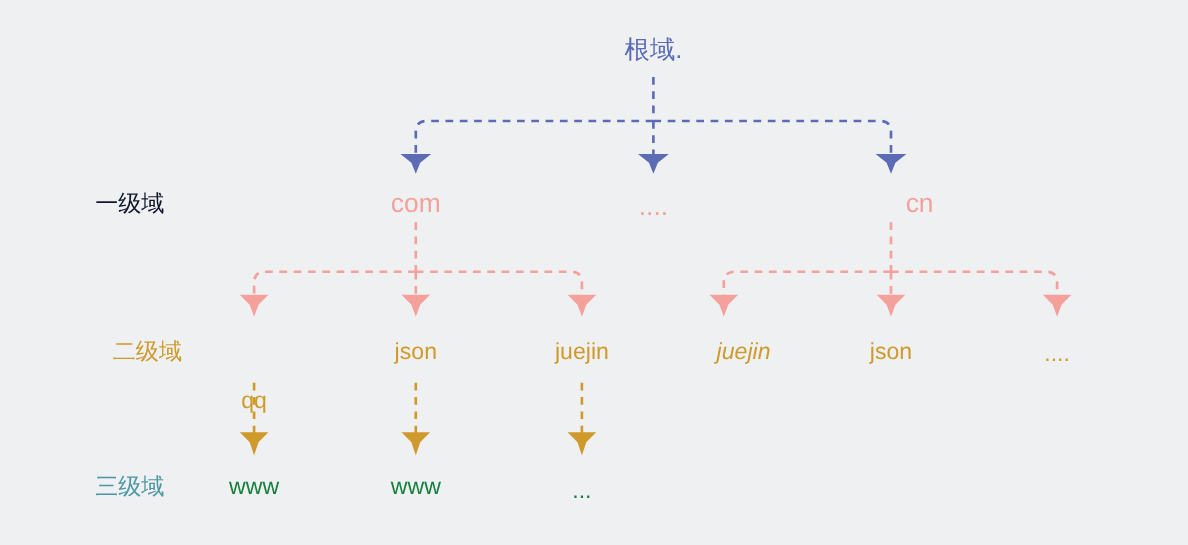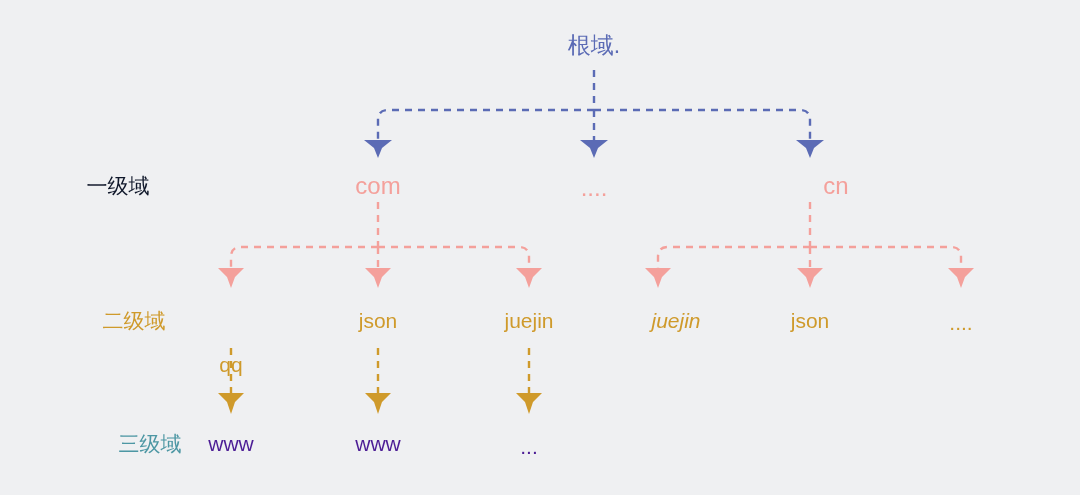--- a/index.html
+++ b/index.html
@@ -35,21 +35,21 @@
   .row-label {
     position: absolute;
     transform: translate(-50%, -50%);
     white-space: nowrap;
     font-size: 21px;
     line-height: 1;
   }
   .lvl-root  { font-size: 23px; color: #5b6bb5; }
   .lvl-one   { font-size: 24px; color: #f4a09b; text-align: right; }
   .lvl-two   { font-size: 21px; color: #cf9a2b; }
-  .lvl-three { font-size: 21px; color: #4c1d95; }
+  .lvl-three { font-size: 21px; color: #15803d; }
   .label-one   { color: #0f172a; }
   .label-two   { color: #cf9a2b; }
   .label-three { color: #4d97a4; }
 </style>
 </head>
 <body>
 
 <div id="diagram">
 
   <svg id="wires" viewBox="0 0 1080 495" xmlns="http://www.w3.org/2000/svg">
@@ -97,21 +97,21 @@
     </g>
     <g fill="#cf9a2b">
       <path d="M218,393 L244,393 L235,402 L231,414 L227,402 Z"></path>
       <path d="M365,393 L391,393 L382,402 L378,414 L374,402 Z"></path>
       <path d="M516,393 L542,393 L533,402 L529,414 L525,402 Z"></path>
     </g>
   </svg>
 
   <div class="row-label label-one" style="left:118px; top:185px;">一级域</div>
   <div class="row-label label-two" style="left:134px; top:320px;">二级域</div>
-  <div class="row-label label-three" style="left:118px; top:443px;margin-left:32px;">三级域</div>
+  <div class="row-label label-three" style="left:118px; top:443px;">三级域</div>
 
   <div class="node lvl-root" style="left:594px; top:45px;text-align:right;">根域.</div>
 
   <div class="node lvl-one" style="left:378px; top:186px;">com</div>
   <div class="node lvl-one" style="left:594px; top:188px;">....</div>
   <div class="node lvl-one" style="left:836px; top:186px;">cn</div>
 
   <div class="node lvl-two" style="left:231px; top:320px;margin-top:44px;">qq</div>
   <div class="node lvl-two" style="left:378px; top:320px;">json</div>
   <div class="node lvl-two" style="left:529px; top:320px;">juejin</div>

